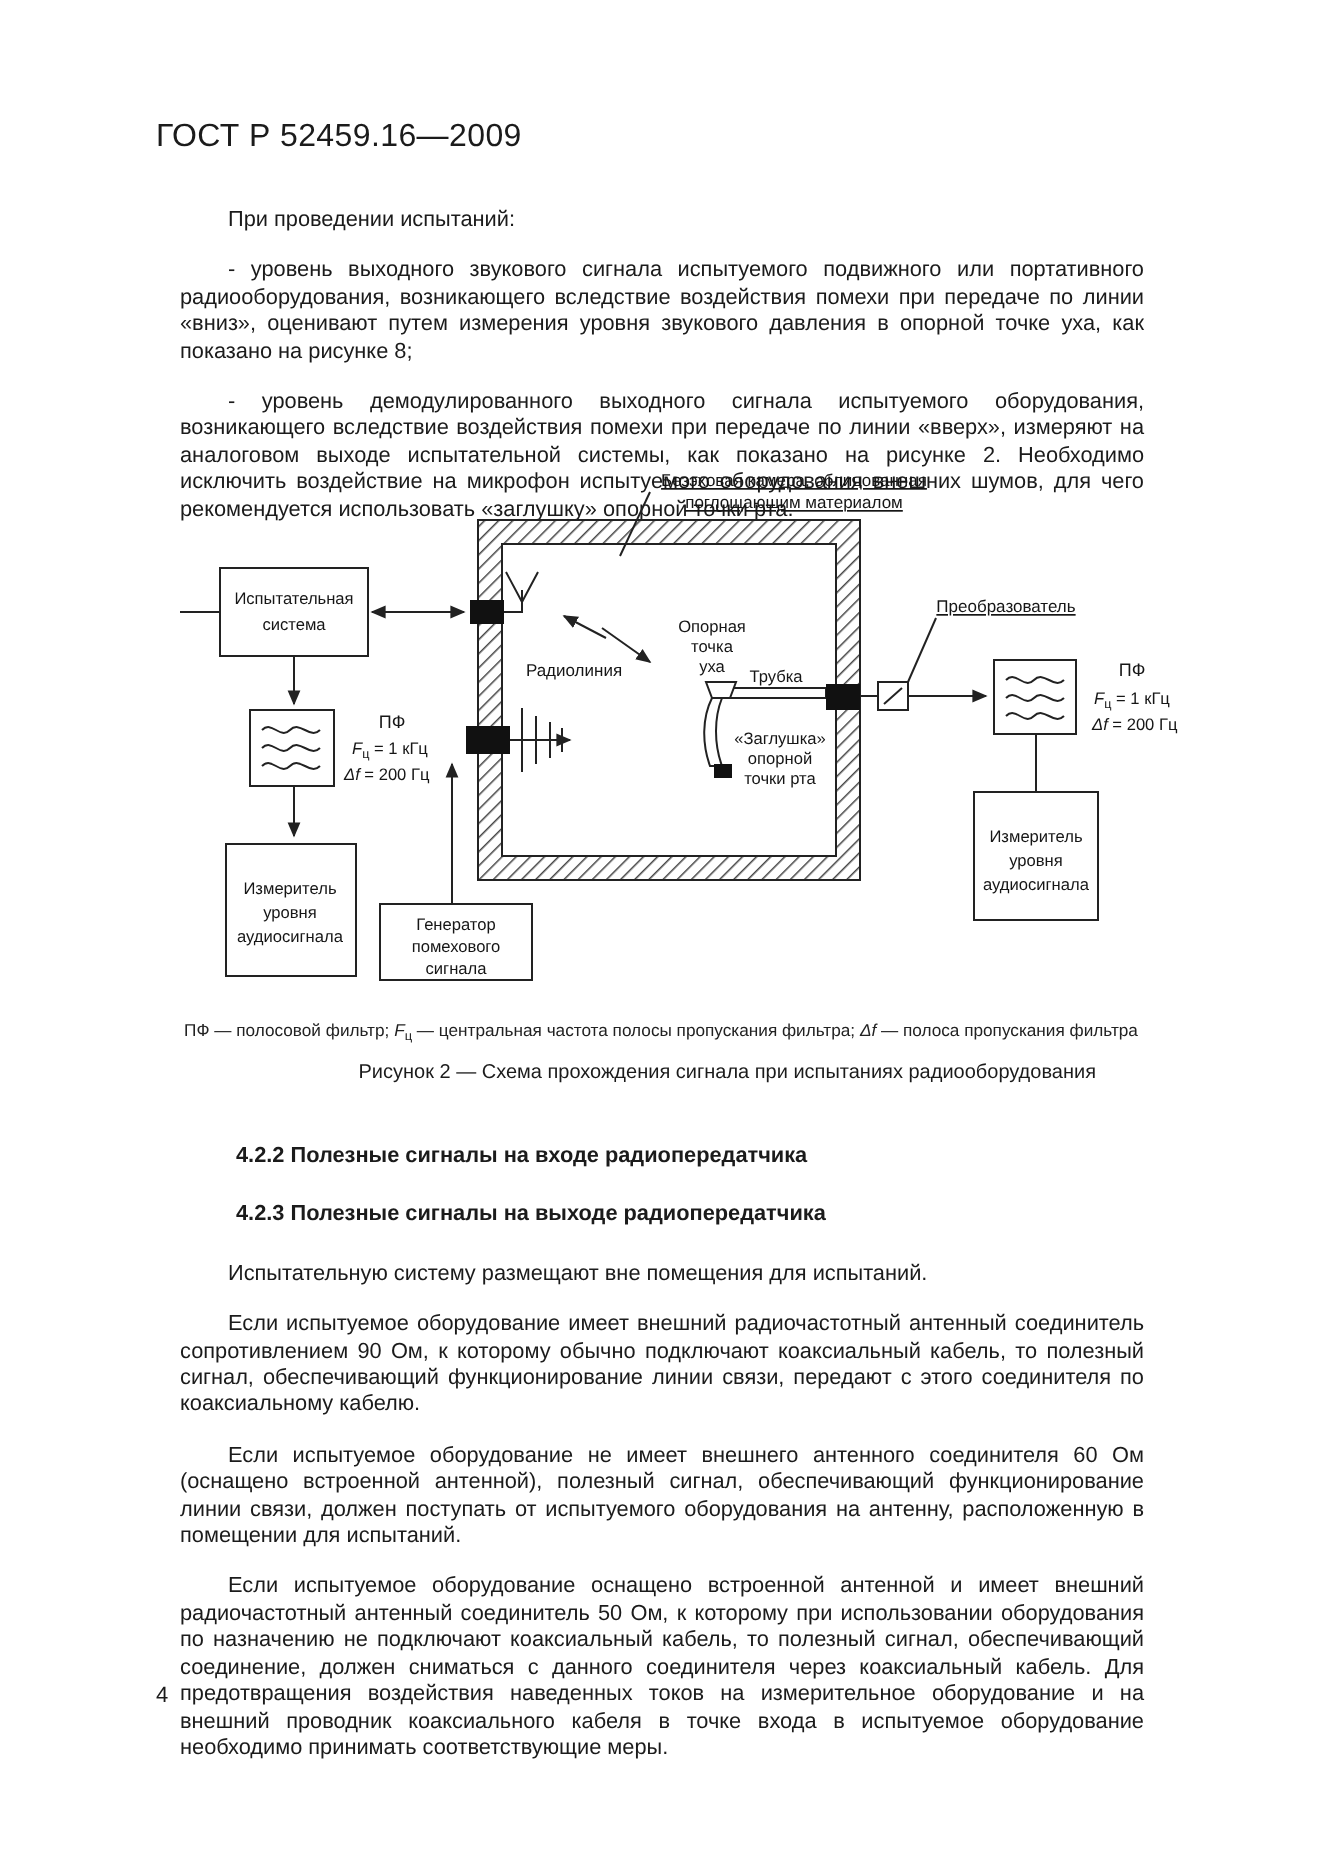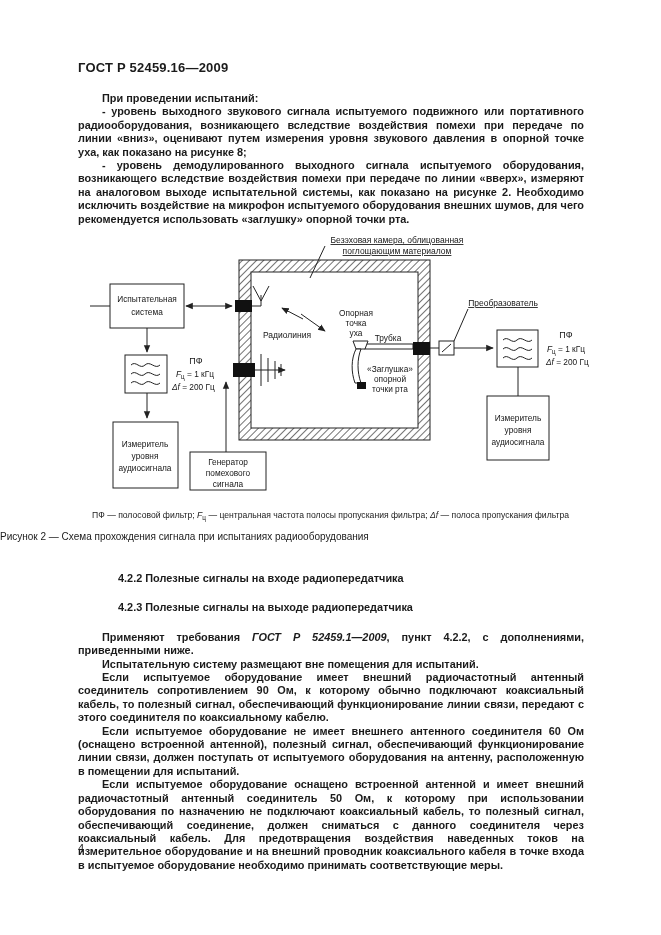--- a/index.html
+++ b/index.html
@@ -1,26 +1,26 @@
 <!DOCTYPE html>
 <html lang="ru"><head>
 <meta charset="utf-8">
 <style>
   html,body{margin:0;padding:0;background:#ffffff;}
   .page{position:relative;width:661px;height:935px;background:#fff;
         font-family:"Liberation Sans",sans-serif;color:#1b1b1b;overflow:hidden;}
-  .header{position:absolute;left:78px;top:60px;font-size:13px;font-weight:bold;letter-spacing:.2px;}
+  .header{position:absolute;left:78px;top:60px;font-size:16px;font-weight:normal;letter-spacing:.2px;}
   .intro{position:absolute;left:78px;top:92px;width:506px;}
   .sections{position:absolute;left:78px;top:556px;width:506px;}
-  p.bp{margin:0;font-size:10.9px;line-height:13.4px;text-align:justify;text-indent:24px;font-weight:bold;}
+  p.bp{margin:12px;font-size:10.9px;line-height:13.4px;text-align:justify;text-indent:24px;}
   p.bh{margin:16px;font-size:10.9px;line-height:13.4px;font-weight:bold;text-indent:24px;}
   p.bp i, .legend i{font-style:italic;}
   .legend{position:absolute;left:0;top:510px;width:661px;text-align:center;font-size:8.6px;color:#222;}
   .legend sub{font-size:6.5px;vertical-align:-2px;}
-  .figcap{position:absolute;left:0;top:531px;width:641px;text-align:left;font-size:10px;}
+  .figcap{position:absolute;left:0;top:531px;width:548px;text-align:right;font-size:10px;}
   .pagenum{position:absolute;left:78px;top:842px;font-size:11px;}
   svg.diagram{position:absolute;left:0;top:228px;}
   svg.diagram text{font-family:"Liberation Sans",sans-serif;font-size:8.3px;fill:#161616;}
   svg.diagram .lbl{font-size:8.5px;}
   svg.diagram .pf{font-size:9px;}
   svg.diagram .shape{fill:none;stroke:#222;stroke-width:1;}
   svg.diagram .boxw{fill:#fff;stroke:#222;stroke-width:1;}
   svg.diagram .solid{fill:#111;stroke:none;}
 </style>
 </head>
@@ -155,21 +155,20 @@
     </g>
   </svg>
 
   <div class="legend"><span>ПФ — полосовой фильтр; </span><i>F</i><sub>ц</sub><span> — центральная частота полосы пропускания фильтра; </span><i>Δf</i><span> — полоса пропускания фильтра</span></div>
 
   <div class="figcap">Рисунок 2 — Схема прохождения сигнала при испытаниях радиооборудования</div>
 
   <div class="sections">
     <p class="bh">4.2.2 Полезные сигналы на входе радиопередатчика</p>
     <p class="bh">4.2.3 Полезные сигналы на выходе радиопередатчика</p>
-    <p class="bp"><span>Применяют требования </span><i>ГОСТ Р 52459.1—2009</i><span>, пункт 4.2.2, с дополнениями, приведенными ниже.</span></p>
     <p class="bp">Испытательную систему размещают вне помещения для испытаний.</p>
     <p class="bp">Если испытуемое оборудование имеет внешний радиочастотный антенный соединитель сопротивлением 90 Ом, к которому обычно подключают коаксиальный кабель, то полезный сигнал, обеспечивающий функционирование линии связи, передают с этого соединителя по коаксиальному кабелю.</p>
     <p class="bp">Если испытуемое оборудование не имеет внешнего антенного соединителя 60 Ом (оснащено встроенной антенной), полезный сигнал, обеспечивающий функционирование линии связи, должен поступать от испытуемого оборудования на антенну, расположенную в помещении для испытаний.</p>
     <p class="bp">Если испытуемое оборудование оснащено встроенной антенной и имеет внешний радиочастотный антенный соединитель 50 Ом, к которому при использовании оборудования по назначению не подключают коаксиальный кабель, то полезный сигнал, обеспечивающий соединение, должен сниматься с данного соединителя через коаксиальный кабель. Для предотвращения воздействия наведенных токов на измерительное оборудование и на внешний проводник коаксиального кабеля в точке входа в испытуемое оборудование необходимо принимать соответствующие меры.</p>
   </div>
 
   <div class="pagenum">4</div>
 
 </div>
 

